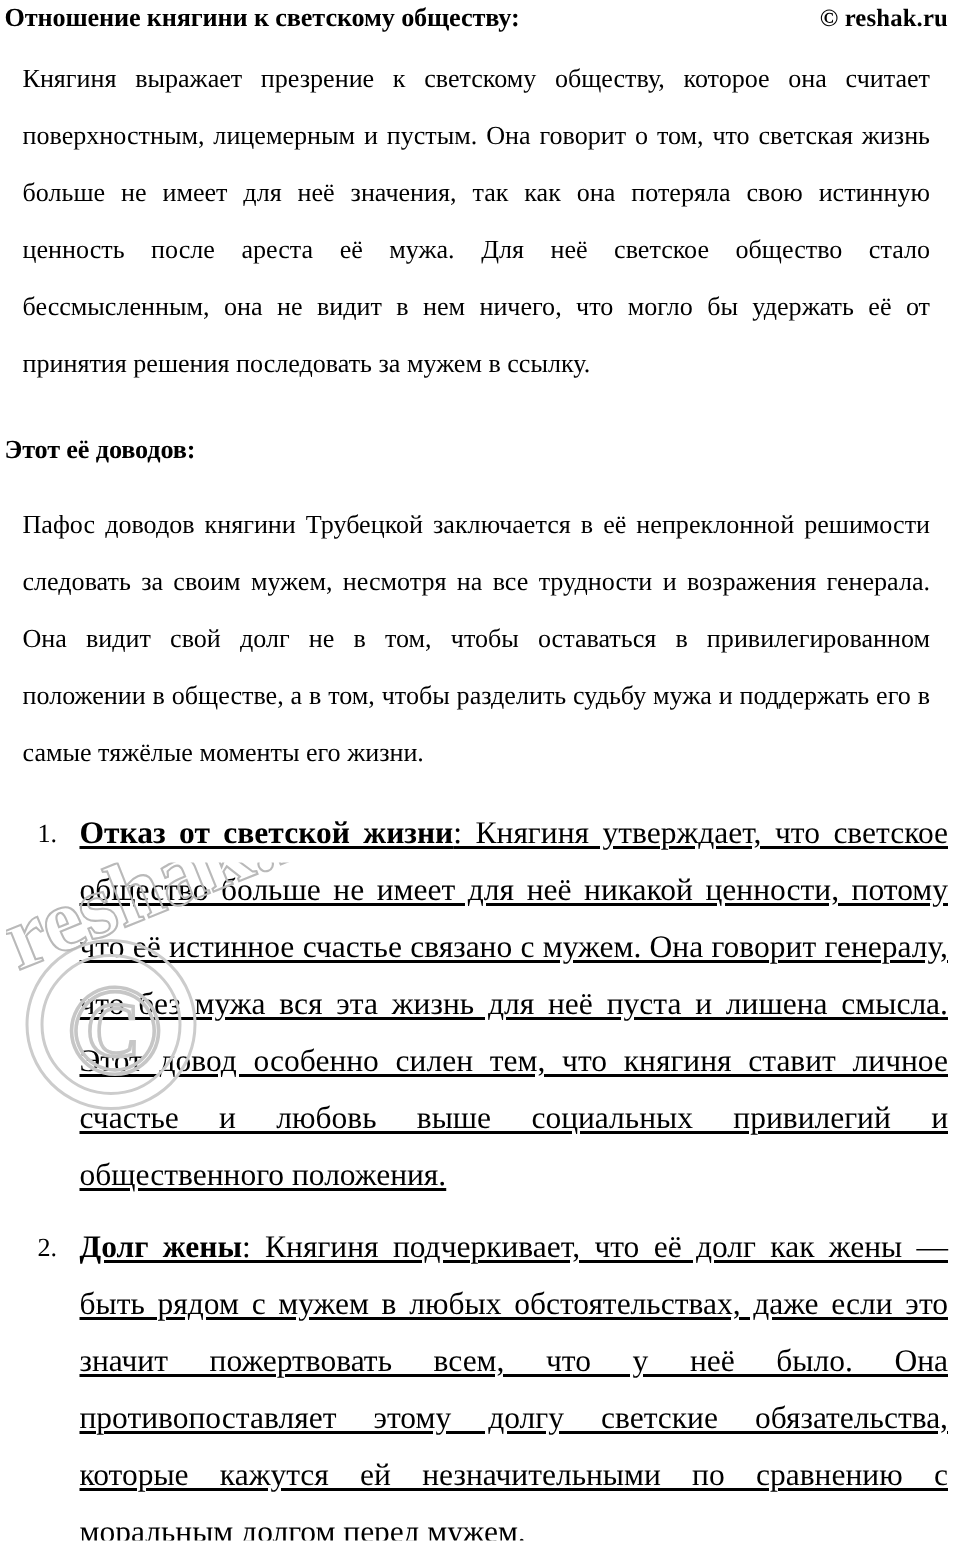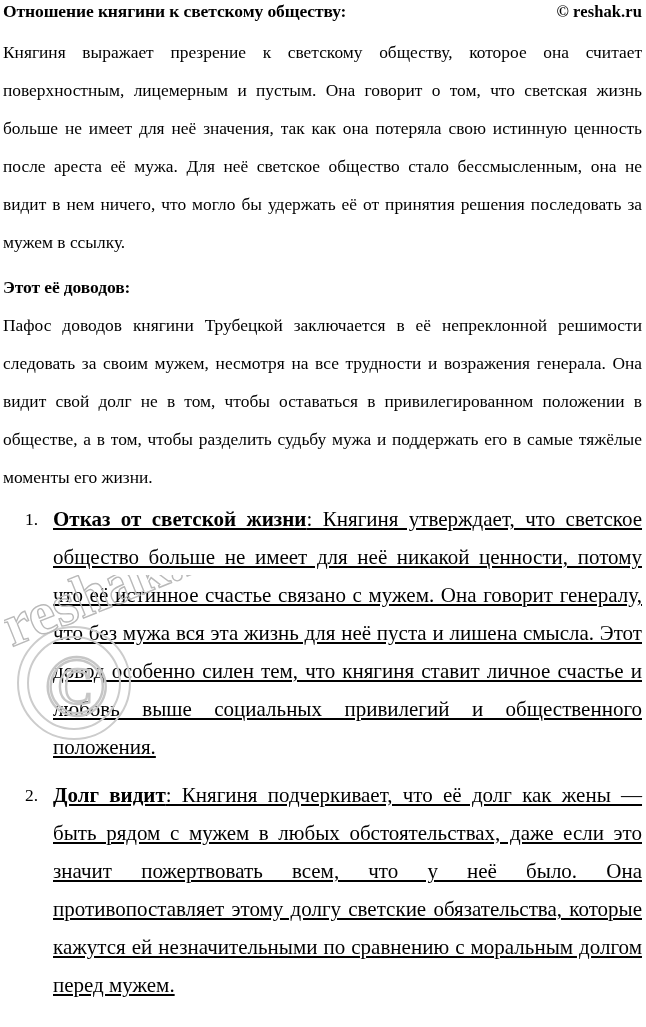--- a/index.html
+++ b/index.html
@@ -14,21 +14,21 @@
     overflow: hidden;
     font-family: "Liberation Serif", "DejaVu Serif", serif;
     color: #000000;
   }
 
   .page {
     position: relative;
     width: 646px;
     height: 759px;
     box-sizing: border-box;
-    padding: 0 4px 0 3px;
+    padding: 0 14px 0 3px;
   }
 
   
   .header-row {
     position: relative;
     height: 26px;
   }
   .doc-heading-inline {
     position: absolute;
     left: 0;
@@ -47,21 +47,21 @@
     white-space: nowrap;
     letter-spacing: 0.1px;
   }
 
   
   .para {
     font-size: 17.4px;
     line-height: 38px;
     text-align: justify;
     text-justify: inter-word;
-    margin: 0;
+    margin: 12px;
     hyphens: none;
   }
   .para.first { margin-top: 7px; }
 
   .section-heading {
     font-size: 17.5px;
     font-weight: bold;
     line-height: 38px;
     margin: 0;
     letter-spacing: -0.1px;
@@ -150,21 +150,21 @@
   <p class="para">Пафос доводов княгини Трубецкой заключается в её непреклонной решимости следовать за своим мужем, несмотря на все трудности и возражения генерала. Она видит свой долг не в том, чтобы оставаться в привилегированном положении в обществе, а в том, чтобы разделить судьбу мужа и поддержать его в самые тяжёлые моменты его жизни.</p>
 
   <div class="gap-xs"></div>
 
 
   <ol class="arg-list">
     <li>
       <span class="lead">Отказ от светской жизни</span><span>: Княгиня утверждает, что светское общество больше не имеет для неё никакой ценности, потому что её истинное счастье связано с мужем. Она говорит генералу, что без мужа вся эта жизнь для неё пуста и лишена смысла. Этот довод особенно силен тем, что княгиня ставит личное счастье и любовь выше социальных привилегий и общественного положения.</span>
     </li>
     <li>
-      <span class="lead">Долг видит</span><span>: Княгиня подчеркивает, что её долг как жены — быть рядом с мужем в любых обстоятельствах, даже если это значит пожертвовать всем, что у неё было. Она противопоставляет этому долгу светские обязательства, которые кажутся ей незначительными по сравнению с моральным долгом перед мужем.</span>
+      <span class="lead">Долг жены</span><span>: Княгиня подчеркивает, что её долг как жены — быть рядом с мужем в любых обстоятельствах, даже если это значит пожертвовать всем, что у неё было. Она противопоставляет этому долгу светские обязательства, которые кажутся ей незначительными по сравнению с моральным долгом перед мужем.</span>
     </li>
   </ol>
 
   <div class="watermark">
     <svg width="240" height="170" viewBox="0 0 240 170" aria-hidden="true">
       <g>
         <circle class="wm-ring" cx="70" cy="108" r="56"></circle>
         <circle class="wm-ring" cx="70" cy="108" r="46"></circle>
         <text class="wm-c" x="40" y="140">©</text>
       </g>

